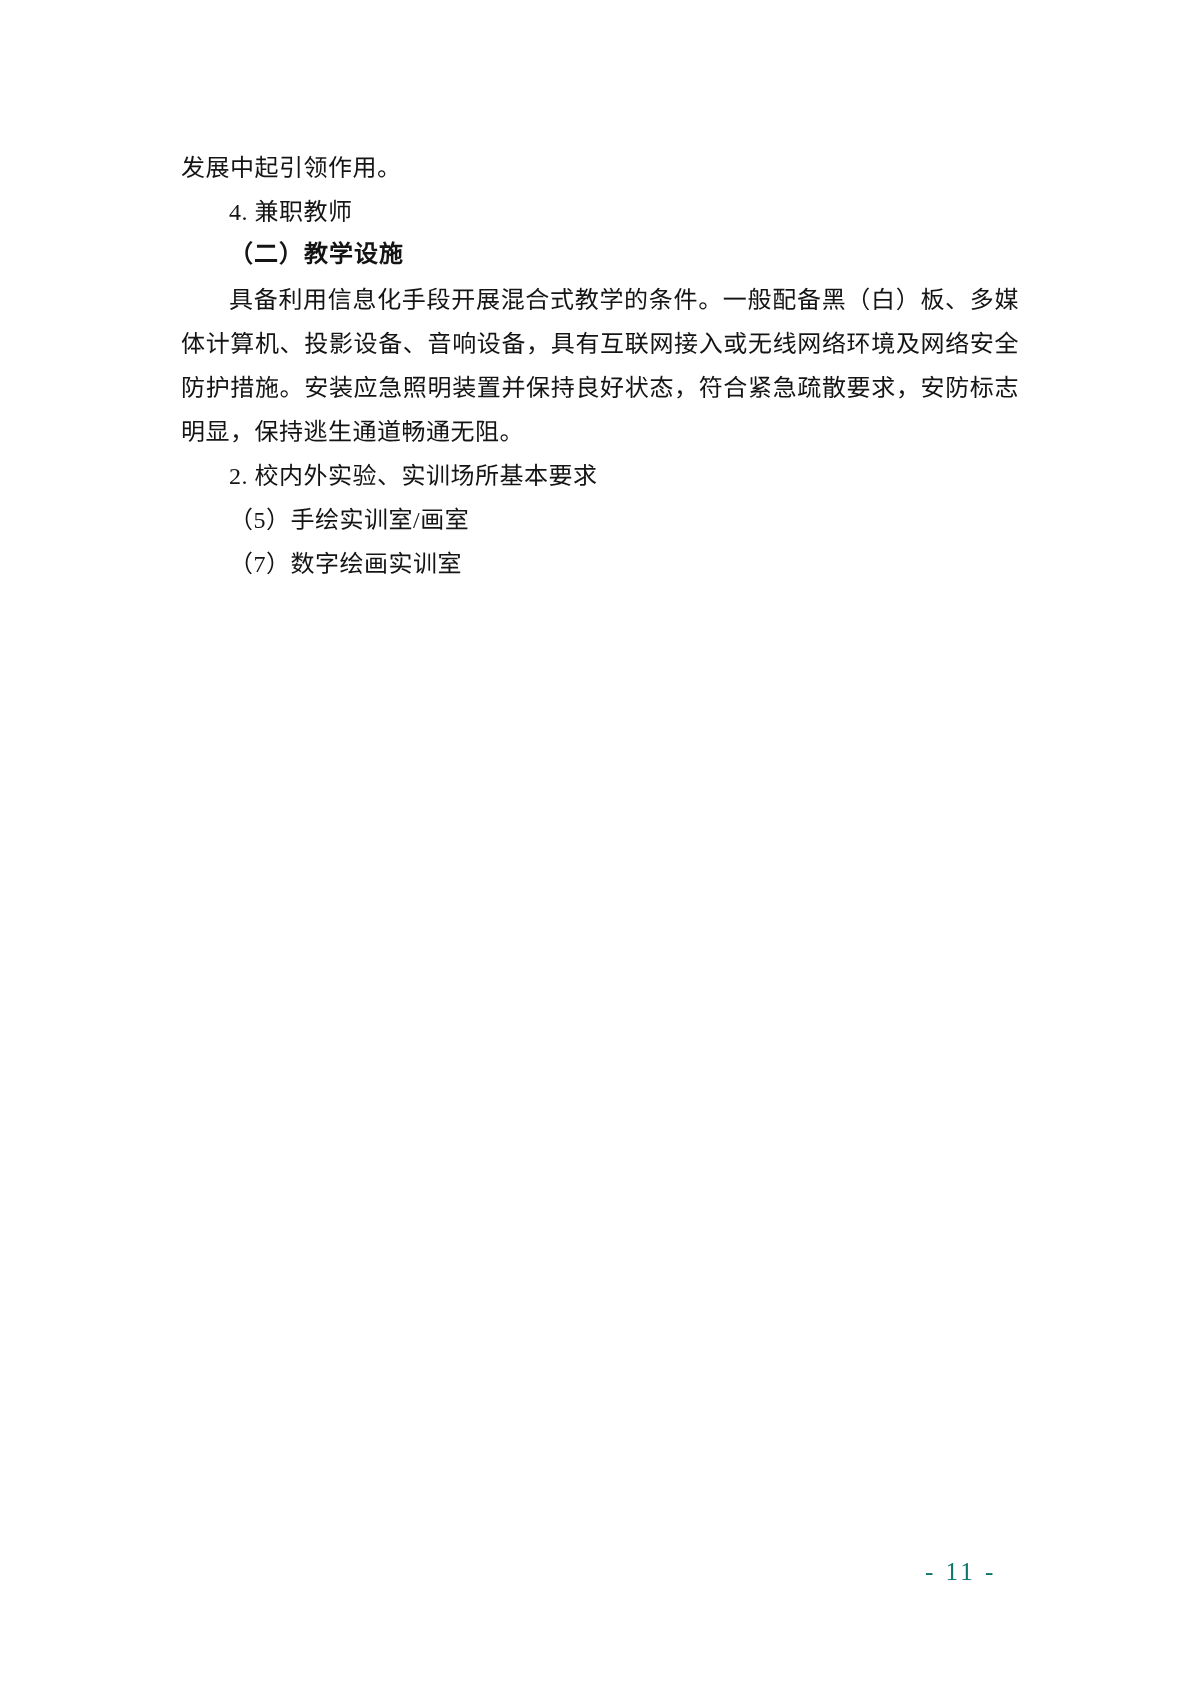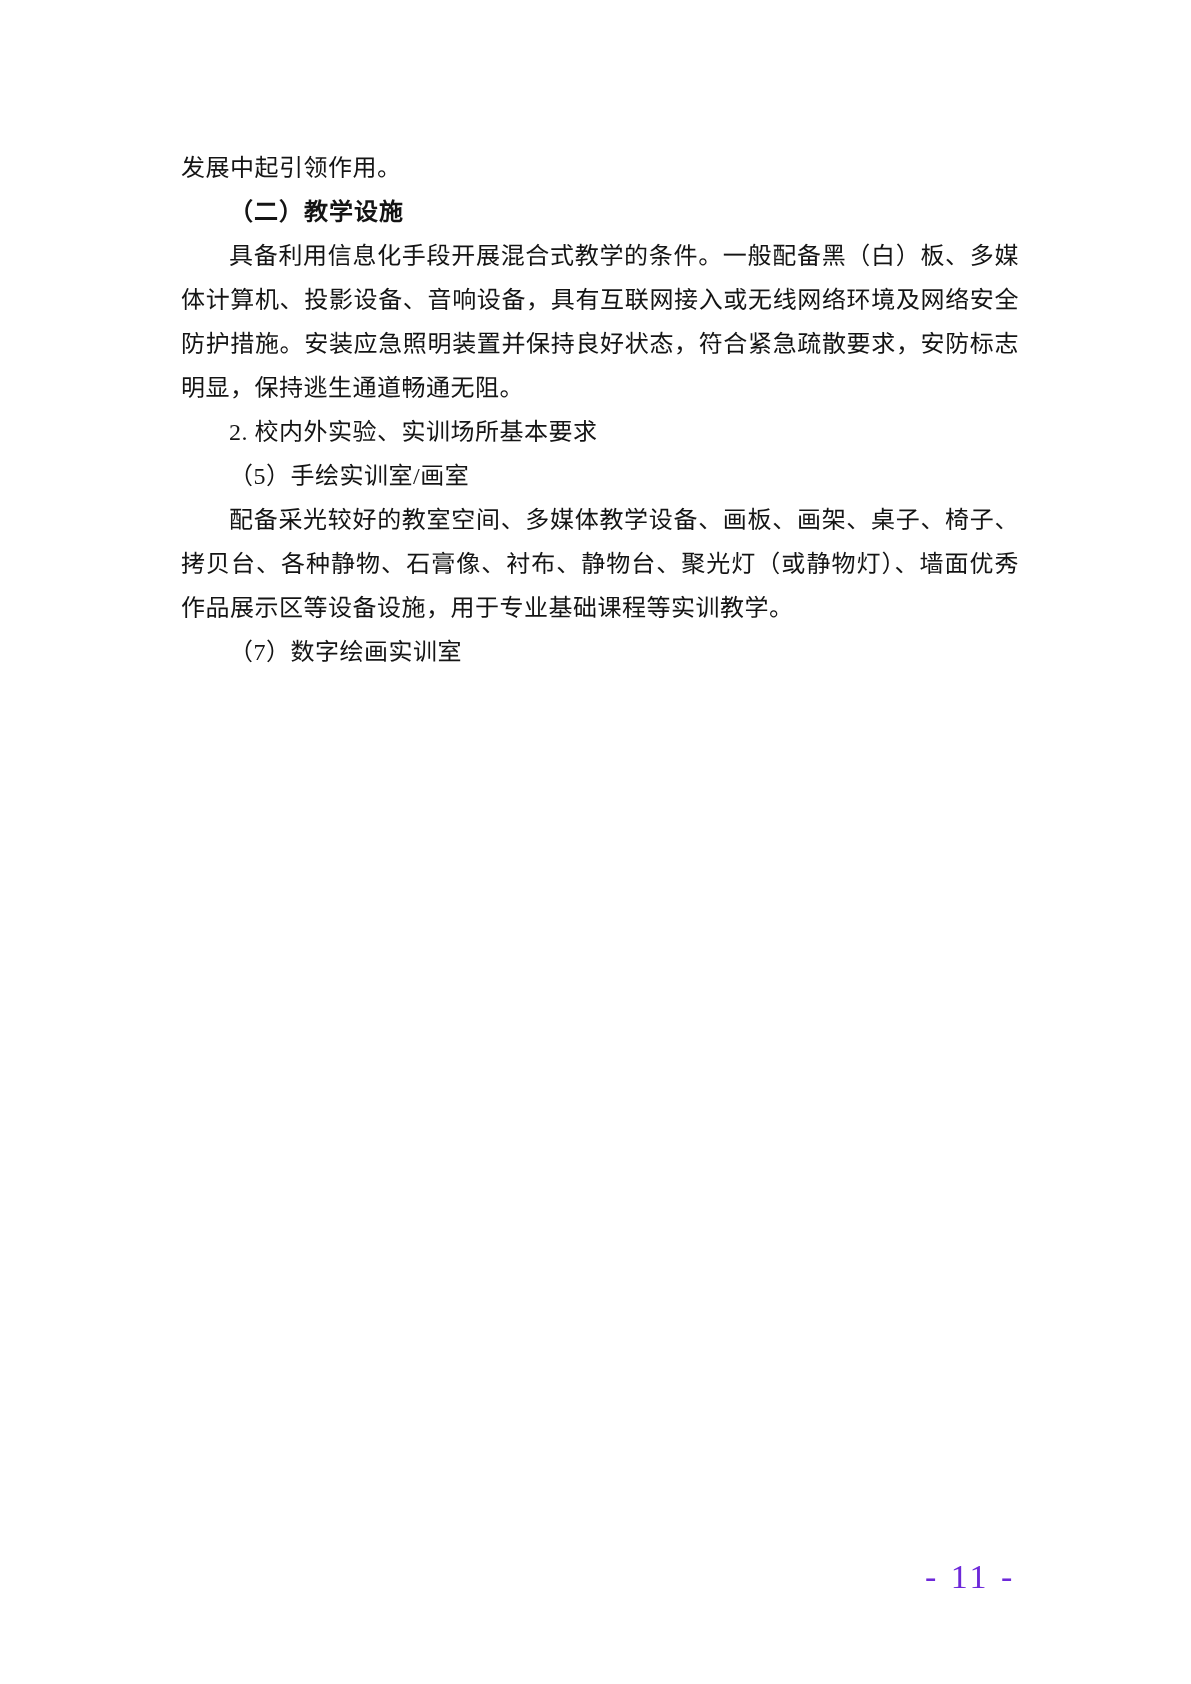--- a/index.html
+++ b/index.html
@@ -36,41 +36,41 @@
     text-align: justify;
     text-justify: inter-ideograph;
     letter-spacing: 0.5px;
   }
   .content p.indent {
     text-indent: 2em;
   }
   .content p.heading {
     text-indent: 2em;
     font-weight: bold;
-    font-family: Liberation Sans, sans-serif;
+    font-family: Liberation Mono, monospace;
     letter-spacing: 1px;
   }
   .footer {
     position: absolute;
     left: 925px;
     top: 1558px;
-    font-size: 34px;
+    font-size: 25px;
     letter-spacing: 3px;
-    color: #6d28d9;
+    color: #0f766e;
   }
 </style>
 </head>
 <body>
 
 <div class="page">
   <div class="content">
     <p class="plain">发展中起引领作用。</p>
+    <p class="indent">4. 兼职教师</p>
     <p class="heading">（二）教学设施</p>
     <p class="indent">具备利用信息化手段开展混合式教学的条件。一般配备黑（白）板、多媒体计算机、投影设备、音响设备，具有互联网接入或无线网络环境及网络安全防护措施。安装应急照明装置并保持良好状态，符合紧急疏散要求，安防标志明显，保持逃生通道畅通无阻。</p>
     <p class="indent">2. 校内外实验、实训场所基本要求</p>
     <p class="indent">（5）手绘实训室/画室</p>
-    <p class="indent">配备采光较好的教室空间、多媒体教学设备、画板、画架、桌子、椅子、拷贝台、各种静物、石膏像、衬布、静物台、聚光灯（或静物灯）、墙面优秀作品展示区等设备设施，用于专业基础课程等实训教学。</p>
     <p class="indent">（7）数字绘画实训室</p>
   </div>
   <div class="footer">
     <span>- 11 -</span>
   </div>
 </div>
 
 </body></html>

